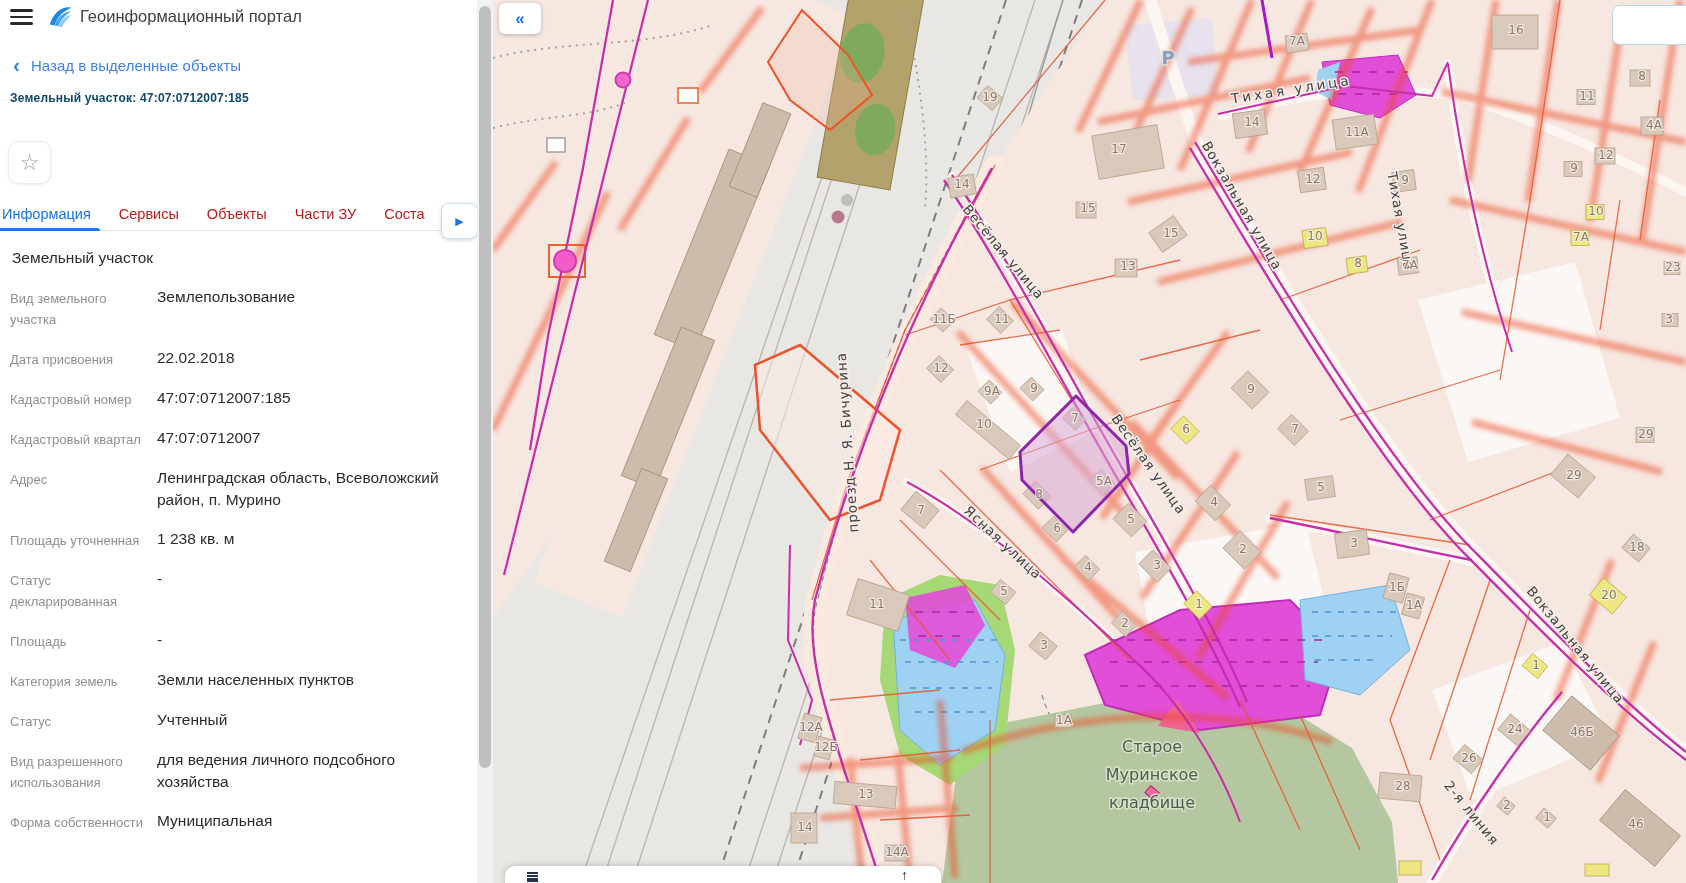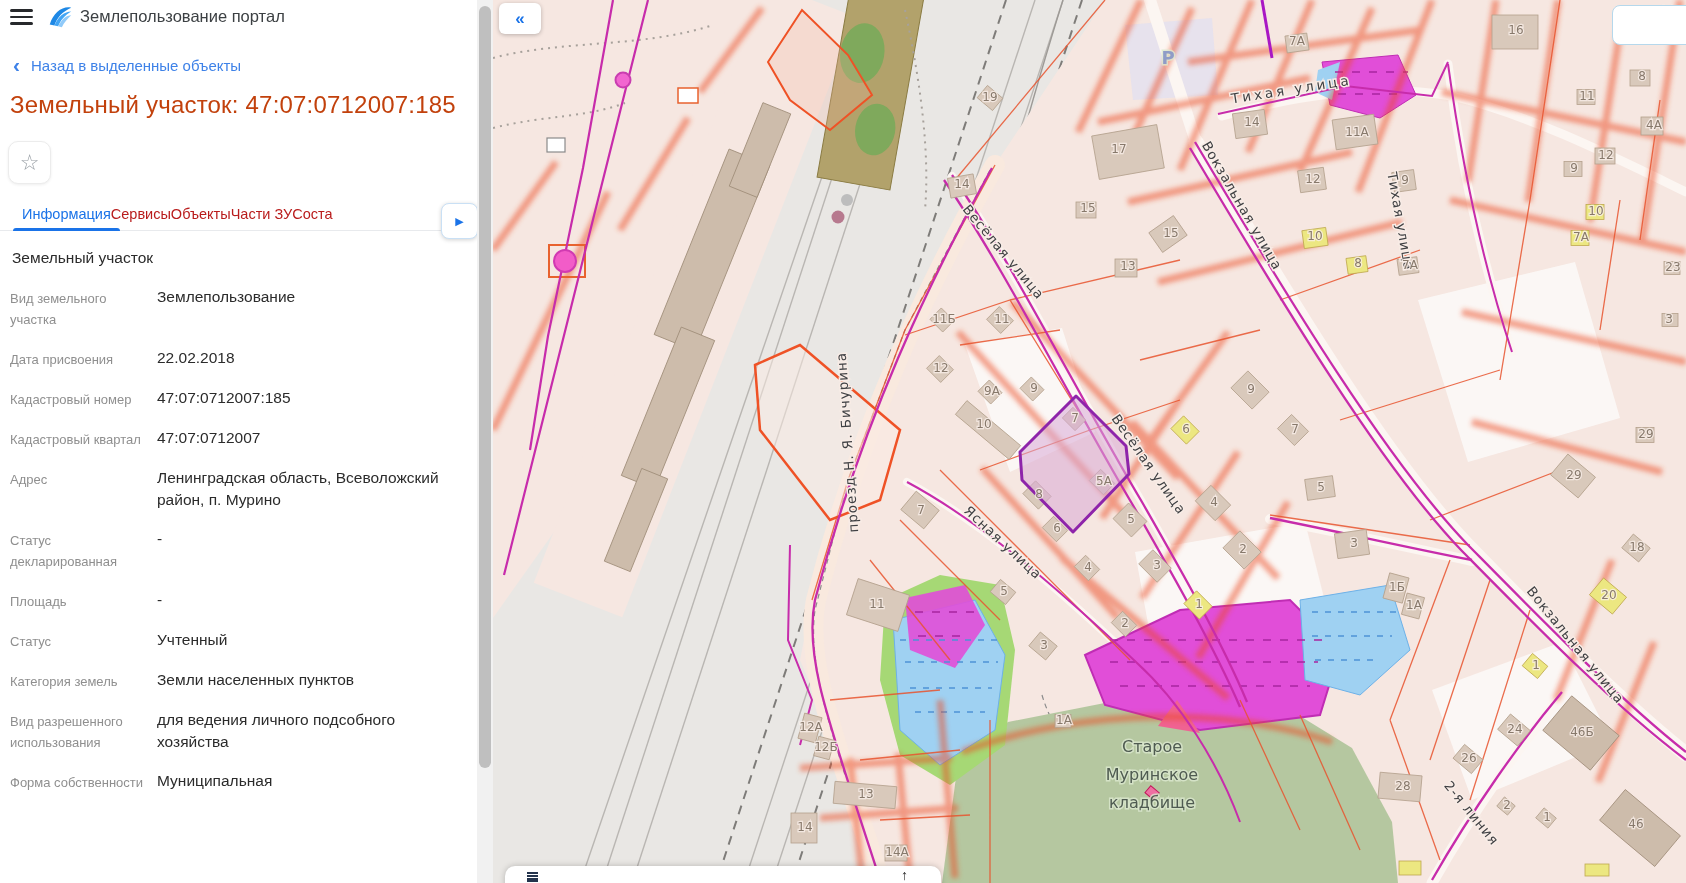--- a/index.html
+++ b/index.html
@@ -6,26 +6,26 @@
   body{width:1686px;height:883px;overflow:hidden;position:relative;background:#fff;
        font-family:"Liberation Sans",sans-serif;-webkit-font-smoothing:antialiased}
   
   #sidebar{position:absolute;left:0;top:0;width:477px;height:883px;background:#fff;z-index:3}
   .burger{position:absolute;left:10px;top:9px;width:23px;height:18px;cursor:pointer}
   .burger span{display:block;height:2.6px;background:#27292c;border-radius:2px;margin-bottom:4.1px}
   .logo{position:absolute;left:46px;top:3px;width:28px;height:28px}
   .appname{position:absolute;left:80px;top:7px;font-size:16.5px;color:#3c4043}
   .backrow{position:absolute;left:13px;top:56px;font-size:15px;color:#3e82e8;cursor:pointer;display:flex;align-items:center}
   .backrow .chev{font-size:21px;font-weight:700;margin-right:11px;line-height:18px}
-  .ptitle{position:absolute;left:10px;top:91px;font-size:24px;font-weight:400;color:#c2410c;letter-spacing:.2px}
+  .ptitle{position:absolute;left:10px;top:91px;font-size:12px;font-weight:700;color:#0c4a6e;letter-spacing:.2px}
   .starbtn{position:absolute;left:8px;top:141px;width:41px;height:41px;background:#fff;border:1px solid #ececec;
            border-radius:10px;box-shadow:0 1px 3px rgba(0,0,0,.07);color:#9aa0a6;font-size:22px;
            display:flex;align-items:center;justify-content:center;cursor:pointer}
   .tabs{position:absolute;left:0;top:201px;width:477px;height:30px;border-bottom:1px solid #e8eaed;
-        display:flex;padding-left:22px;box-sizing:border-box}
+        display:flex;gap:28px;padding-left:2px;box-sizing:border-box}
   .tab{font-size:14.5px;color:#b91c1c;line-height:27px;white-space:nowrap;cursor:pointer;position:relative}
   .tab.active{color:#1a73e8}
   .tab.active::after{content:"";position:absolute;left:-9px;right:-9px;bottom:-1px;height:3px;background:#1a73e8;border-radius:3px 3px 0 0}
   .morebtn{position:absolute;left:441px;top:203px;width:35px;height:34px;background:#fff;border:1px solid #c9e0f5;
            border-radius:8px;color:#1a73e8;font-size:11px;display:flex;align-items:center;justify-content:center;
            box-shadow:0 1px 4px rgba(0,0,0,.18);cursor:pointer;z-index:4}
   #fields{position:absolute;left:10px;top:247px;width:447px}
   .frow{display:flex;margin-bottom:17px}
   .flabel{width:145px;min-width:145px;font-size:13px;color:#8f8f8f;line-height:21px;padding-top:2px}
   .fvalue{font-size:15.5px;color:#2b2b2b;line-height:22px;padding-left:2px}
@@ -58,21 +58,21 @@
   <div class="burger">
       <span></span>
       <span></span>
       <span></span>
     </div>
   <svg class="logo" viewBox="0 0 30 30">
     <path d="M4 23 C8 10 18 3 27 5 C18 9 12 15 9 24 Z" fill="#1e88e5"></path>
     <path d="M9 24 C13 14 20 9 27 9 C20 13 16 18 13 25 Z" fill="#42a5f5"></path>
     <path d="M13 25 C17 17 22 13 27 13 C23 17 19 21 17 26 Z" fill="#90caf9"></path>
   </svg>
-  <div class="appname">Землепользование портал</div>
+  <div class="appname">Геоинформационный портал</div>
 
   <div class="backrow">
     <span class="chev">‹</span>
     <span>Назад в выделенные объекты</span>
   </div>
 
   <div class="ptitle">Земельный участок: 47:07:0712007:185</div>
 
   <div class="starbtn">
     <span>☆</span>
@@ -107,34 +107,38 @@
       </div>
       <div class="frow">
         <div class="flabel">Кадастровый квартал</div>
         <div class="fvalue">47:07:0712007</div>
       </div>
       <div class="frow">
         <div class="flabel">Адрес</div>
         <div class="fvalue">Ленинградская область, Всеволожский район, п. Мурино</div>
       </div>
       <div class="frow">
+        <div class="flabel">Площадь уточненная</div>
+        <div class="fvalue">1 238 кв. м</div>
+      </div>
+      <div class="frow">
         <div class="flabel">Статус декларированная</div>
         <div class="fvalue">-</div>
       </div>
       <div class="frow">
         <div class="flabel">Площадь</div>
         <div class="fvalue">-</div>
       </div>
       <div class="frow">
+        <div class="flabel">Категория земель</div>
+        <div class="fvalue">Земли населенных пунктов</div>
+      </div>
+      <div class="frow">
         <div class="flabel">Статус</div>
         <div class="fvalue">Учтенный</div>
-      </div>
-      <div class="frow">
-        <div class="flabel">Категория земель</div>
-        <div class="fvalue">Земли населенных пунктов</div>
       </div>
       <div class="frow">
         <div class="flabel">Вид разрешенного использования</div>
         <div class="fvalue">для ведения личного подсобного хозяйства</div>
       </div>
       <div class="frow">
         <div class="flabel">Форма собственности</div>
         <div class="fvalue">Муниципальная</div>
       </div>
     </div>

